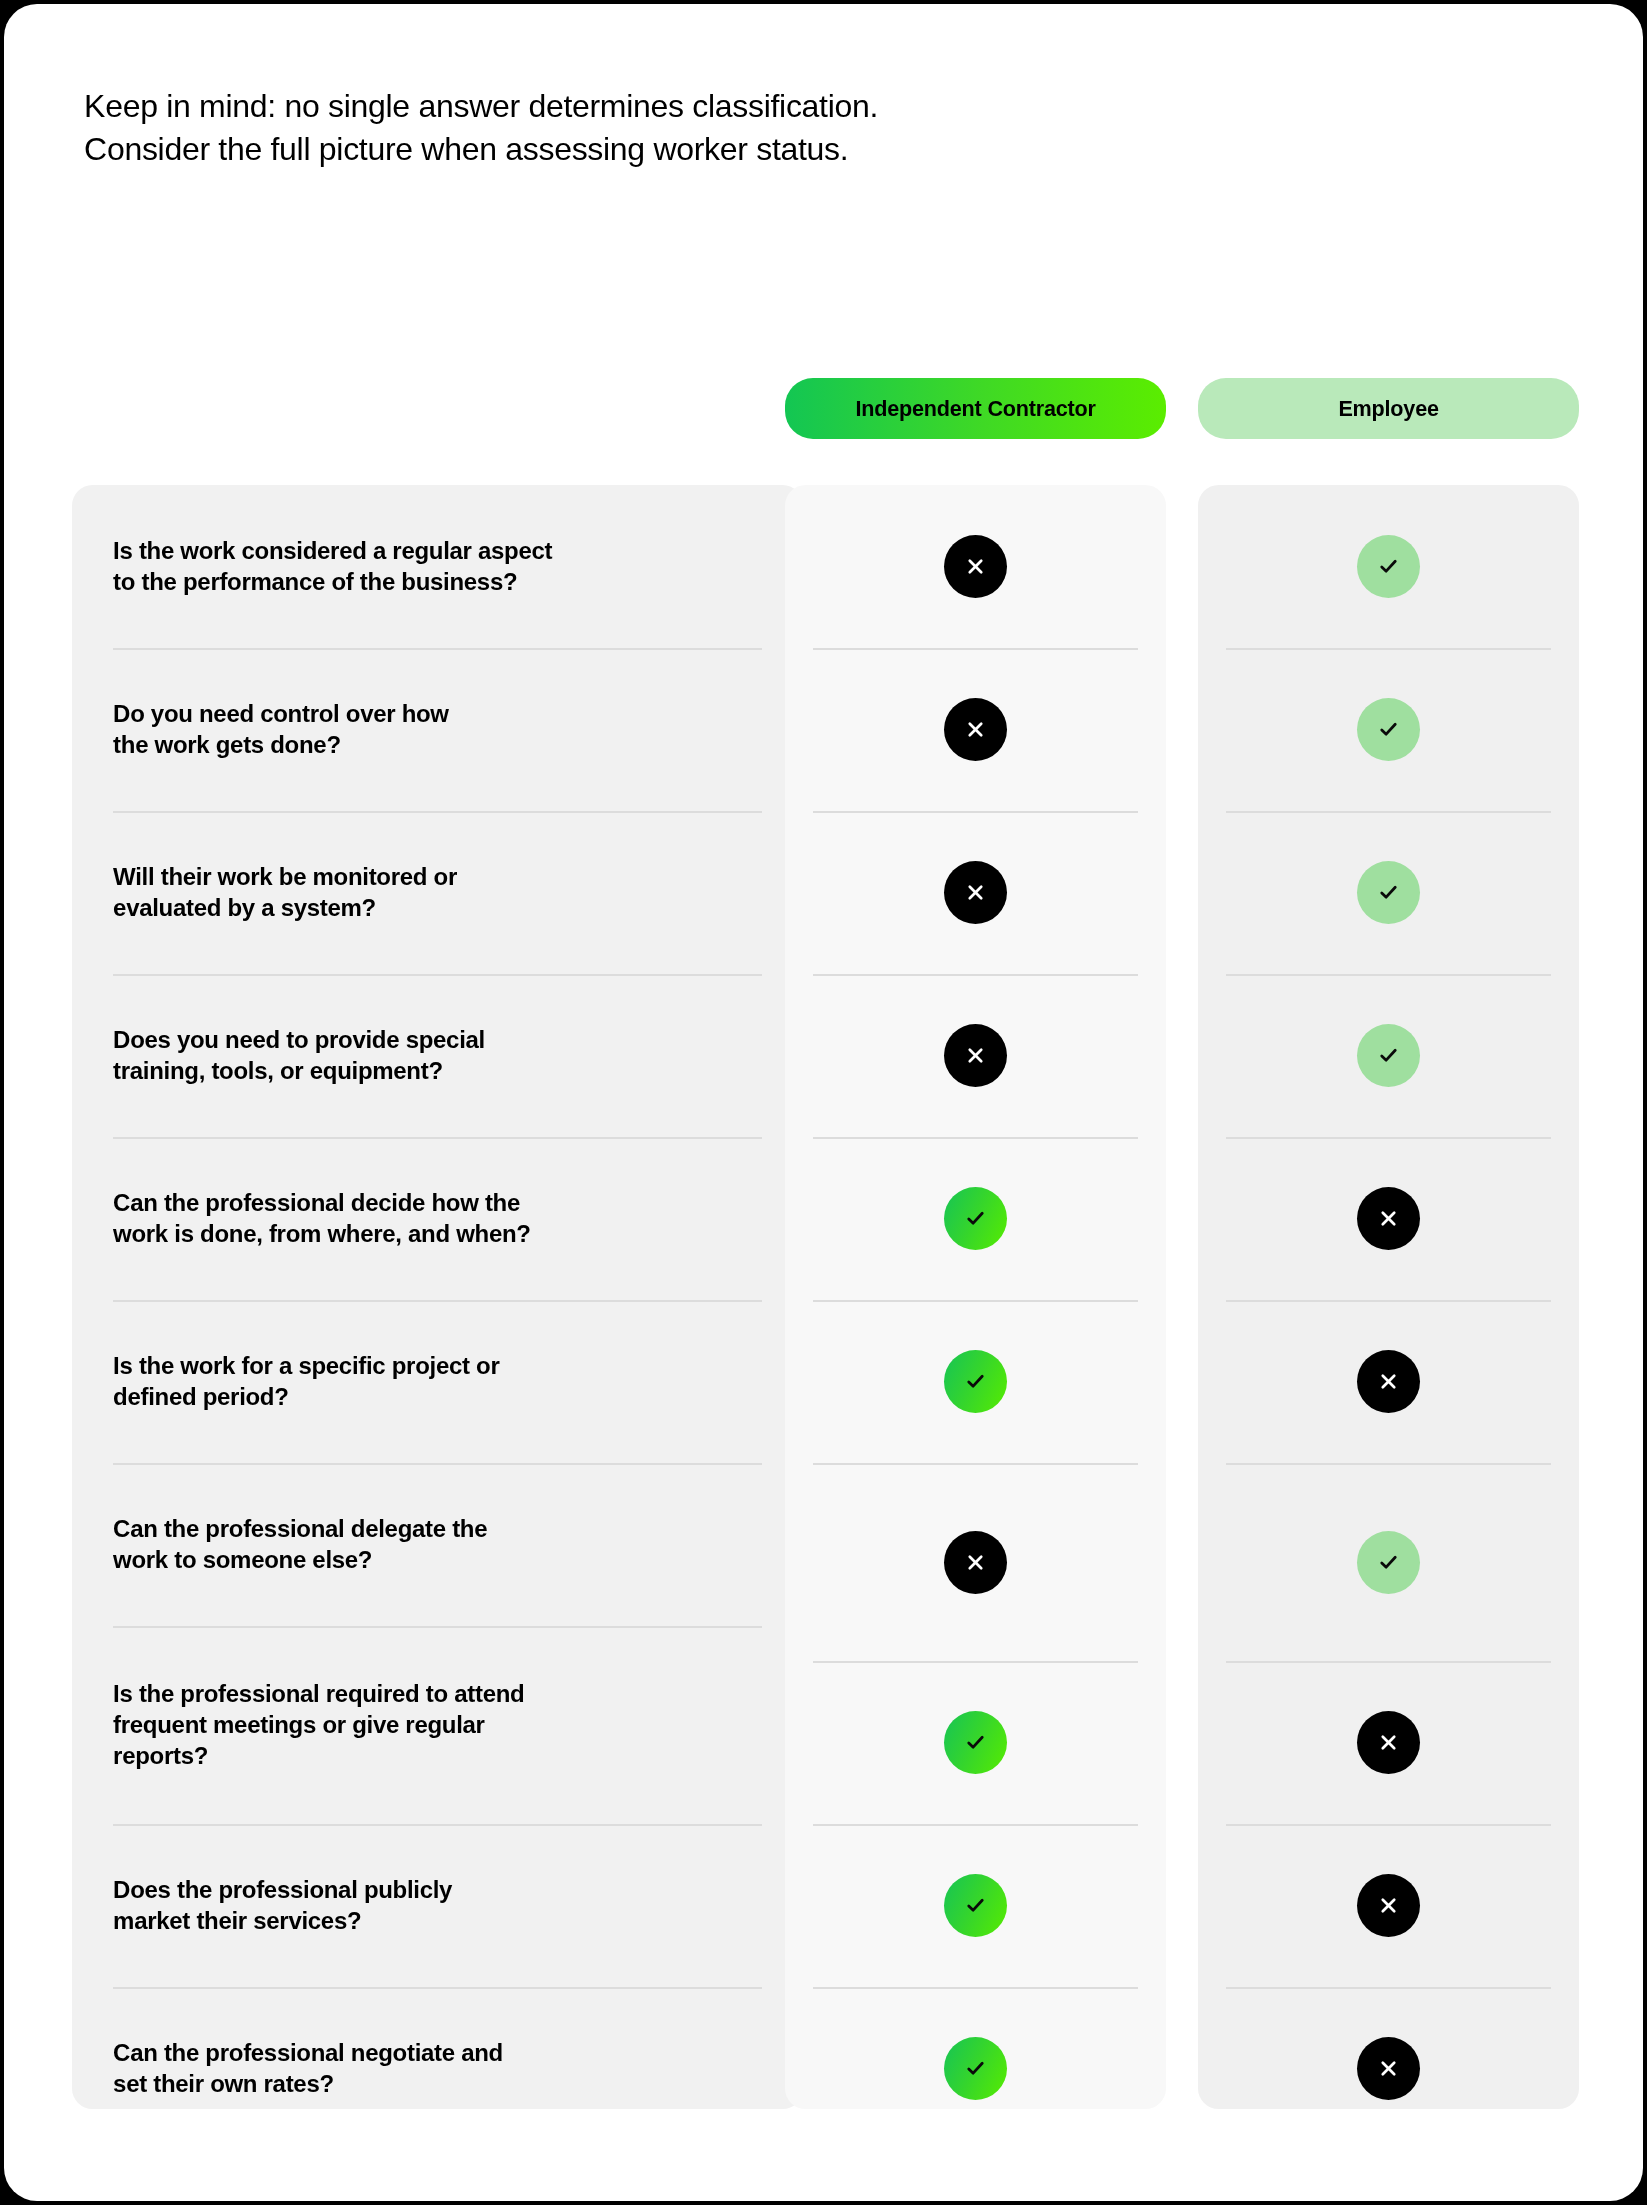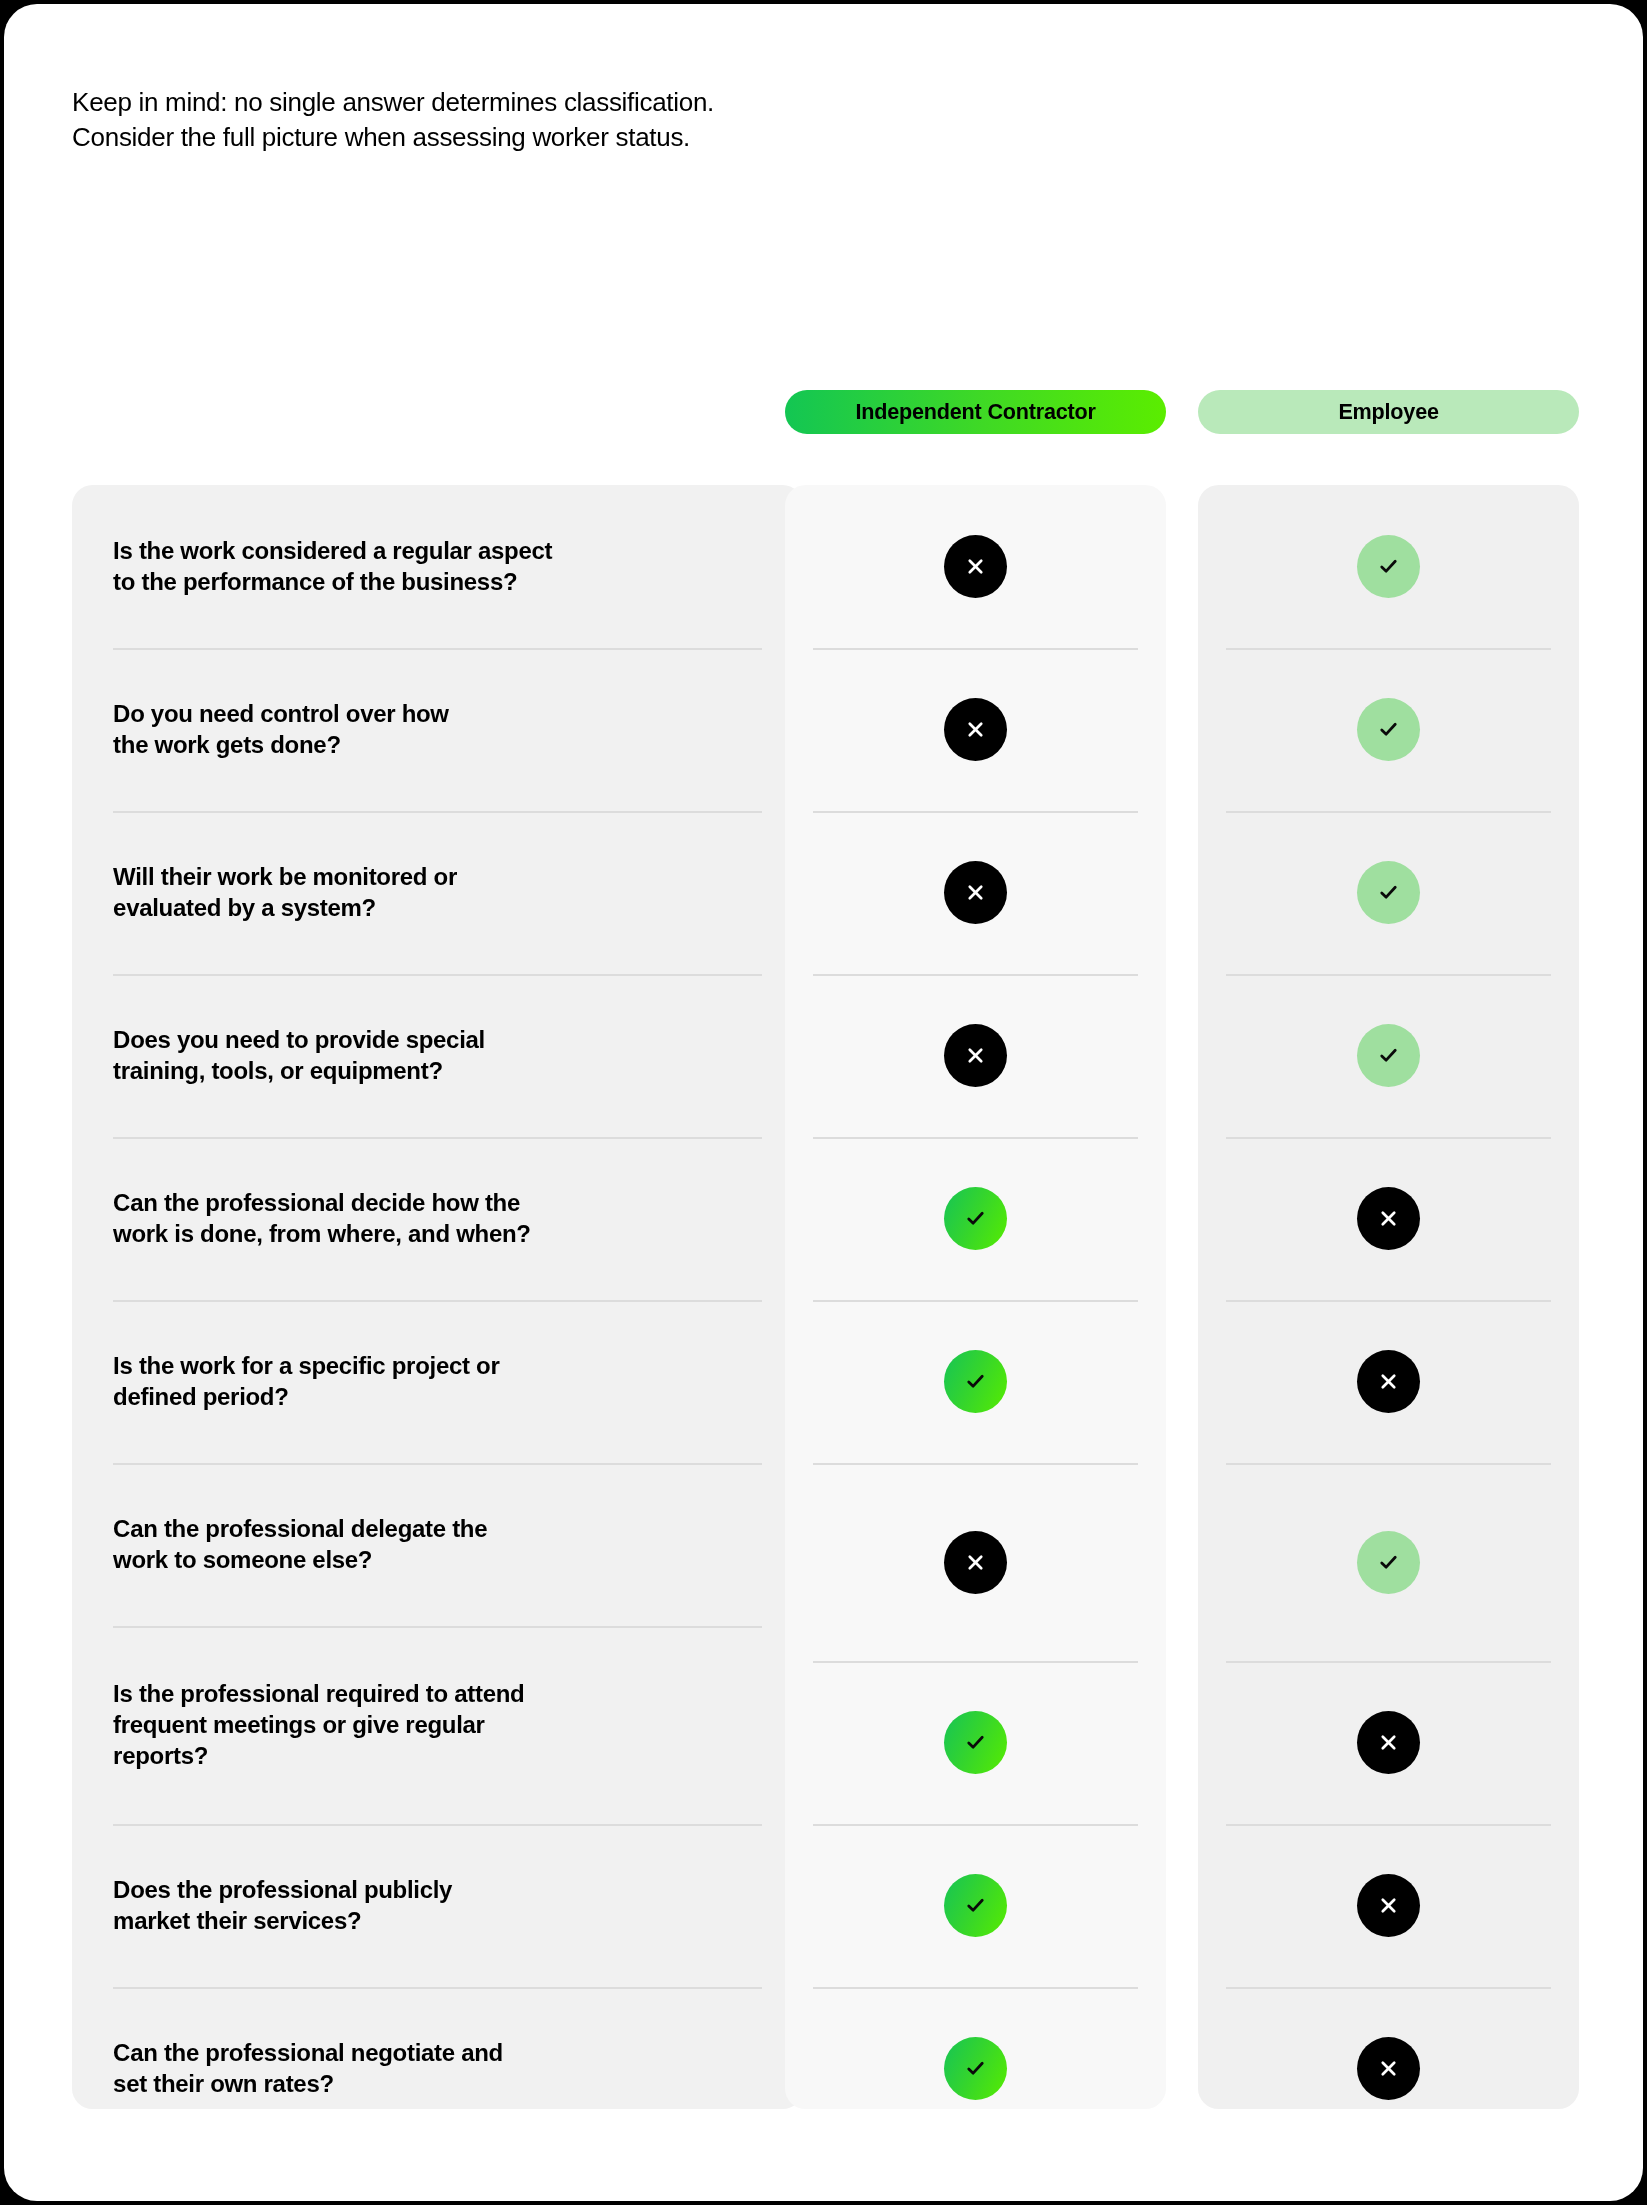--- a/index.html
+++ b/index.html
@@ -36,41 +36,41 @@
   .title {
     font-size: 53px;
     line-height: 1.18;
     font-weight: 700;
     letter-spacing: -1.1px;
     color: #000000;
     margin: 0;
     white-space: pre-line;
   }
   .subtitle {
-    margin: 24px 0 0 0;
-    font-size: 26px;
+    margin: 24px 0 0 12px;
+    font-size: 32px;
     line-height: 1.33;
     font-weight: 500;
     letter-spacing: -0.3px;
     color: #000000;
     white-space: pre-line;
   }
 
   
   .pill-row {
     position: absolute;
     top: 374px;
     left: 0;
     width: 100%;
     height: 57px;
   }
   .pill {
     position: absolute;
-    top: 12px;
-    height: 44px;
+    top: 0;
+    height: 61px;
     border-radius: 28px;
     display: flex;
     align-items: center;
     justify-content: center;
     font-size: 21.6px;
     font-weight: 700;
     letter-spacing: -0.2px;
     color: #000000;
     box-sizing: border-box;
   }

